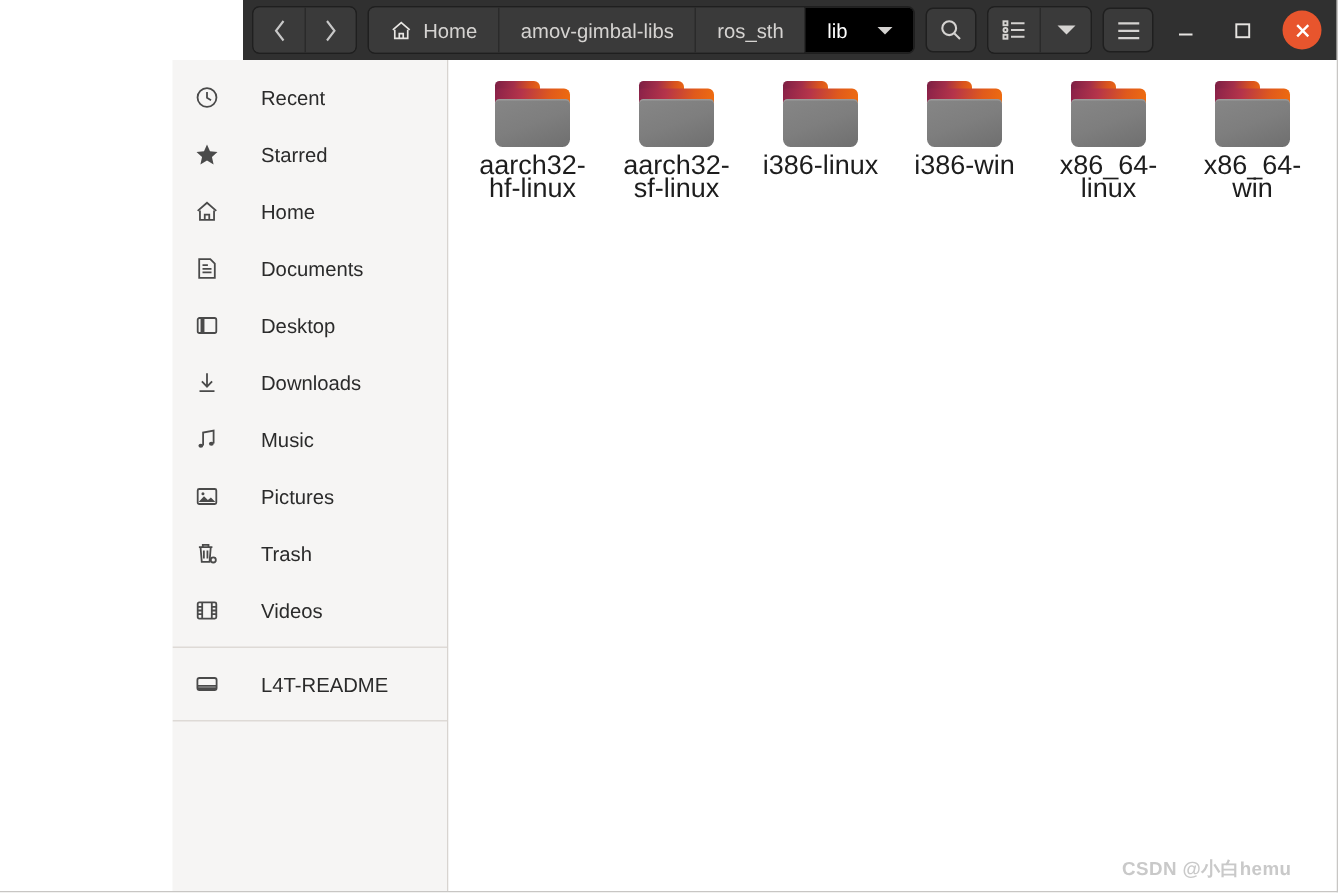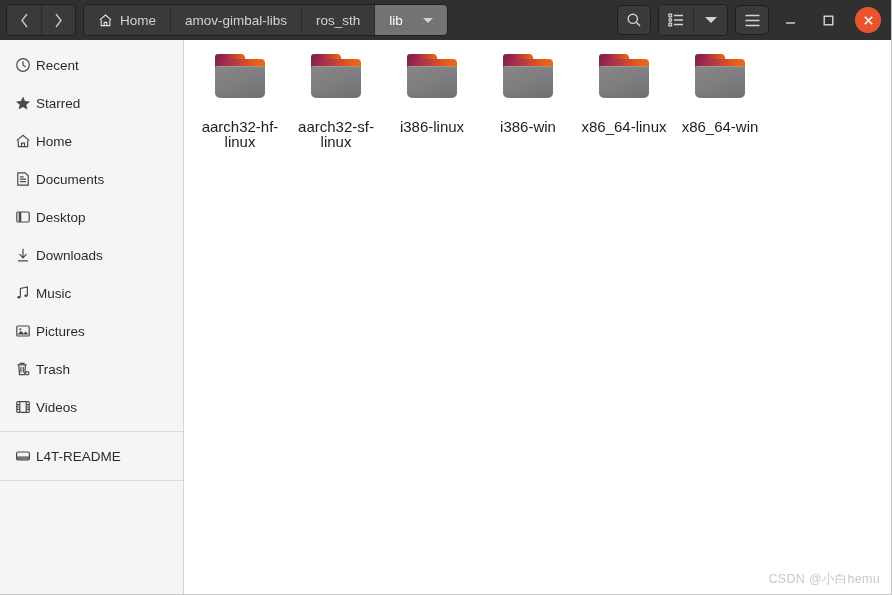--- a/index.html
+++ b/index.html
@@ -9,20 +9,21 @@
     background: #ffffff;
     overflow: hidden;
   }
   .window {
     position: relative;
     width: 892px; height: 595px;
     display: flex; flex-direction: column;
     background: #ffffff;
     border-right: 1px solid #c8c6c4;
     border-bottom: 1px solid #c8c6c4;
+    align-items: flex-end;
   }
 
   
   .headerbar {
     height: 40px;
     background: #303030;
     display: flex; align-items: center;
     padding: 0 6px;
     flex: none;
     position: relative;
@@ -57,21 +58,21 @@
   .crumb {
     height: 30px;
     display: flex; align-items: center; gap: 7px;
     padding: 0 14px;
     background: #3a3a3a;
     color: #d5d3d1;
     font-size: 13.5px;
     white-space: nowrap;
   }
   .crumb + .crumb { border-left: 1px solid #2a2a2a; }
-  .crumb.active { background: #737373; color: #ffffff; gap: 16px; }
+  .crumb.active { background: #000000; color: #ffffff; gap: 16px; }
   .crumb .caret {
     width: 0; height: 0;
     border-left: 5px solid transparent;
     border-right: 5px solid transparent;
     border-top: 5px solid #d5d3d1;
     margin-left: 4px;
   }
 
   .iconbtn {
     width: 34px; height: 30px;
@@ -126,21 +127,21 @@
     width: 184px;
     background: #f6f5f4;
     border-right: 1px solid #d8d4d0;
     padding-top: 6px;
     flex: none;
     overflow: hidden;
   }
   .side-item {
     height: 38px;
     display: flex; align-items: center;
-    gap: 5px;
+    gap: 28px;
     padding: 0 14px;
     color: #2b2b2b;
     font-size: 13.5px;
     white-space: nowrap;
   }
   .side-item .ic {
     width: 17px; height: 17px;
     display: flex; align-items: center; justify-content: center;
     color: #4a4a4a;
     flex: none;
@@ -164,22 +165,22 @@
     padding: 10px 8px 0 8px;
     align-content: flex-start;
   }
   .file {
     width: 96px;
     padding: 4px 2px 8px 2px;
     display: flex; flex-direction: column; align-items: center;
     text-align: center;
   }
   .fname {
-    margin-top: 21px;
-    font-size: 15px;
+    margin-top: 5px;
+    font-size: 18px;
     color: #1d1d1d;
     line-height: 15px;
     word-break: break-word;
     max-width: 90px;
   }
 
   
   .folder { width: 52px; height: 44px; position: relative; }
   .folder .tab {
     position: absolute; left: 1px; top: 0;
@@ -196,24 +197,25 @@
   .folder .front {
     position: absolute; left: 1px; top: 12px;
     width: 50px; height: 32px;
     border-radius: 3px 3px 5px 5px;
     background: linear-gradient(160deg, #868686 0%, #7e7e7e 50%, #6f6f6f 100%);
     box-shadow: inset 0 1px 0 rgba(255,255,255,.18);
   }
 
   .watermark {
     position: absolute;
-    right: 11px; bottom: 6px;
+    right: 30px; bottom: 6px;
     font-size: 12.5px;
     color: #c9c9c9;
     letter-spacing: .3px;
+    font-weight: bold;
   }
   svg { display: block; }
 </style>
 </head>
 <body>
 
 <div class="window">
 
   <div class="headerbar">
     <div class="hb-left">

